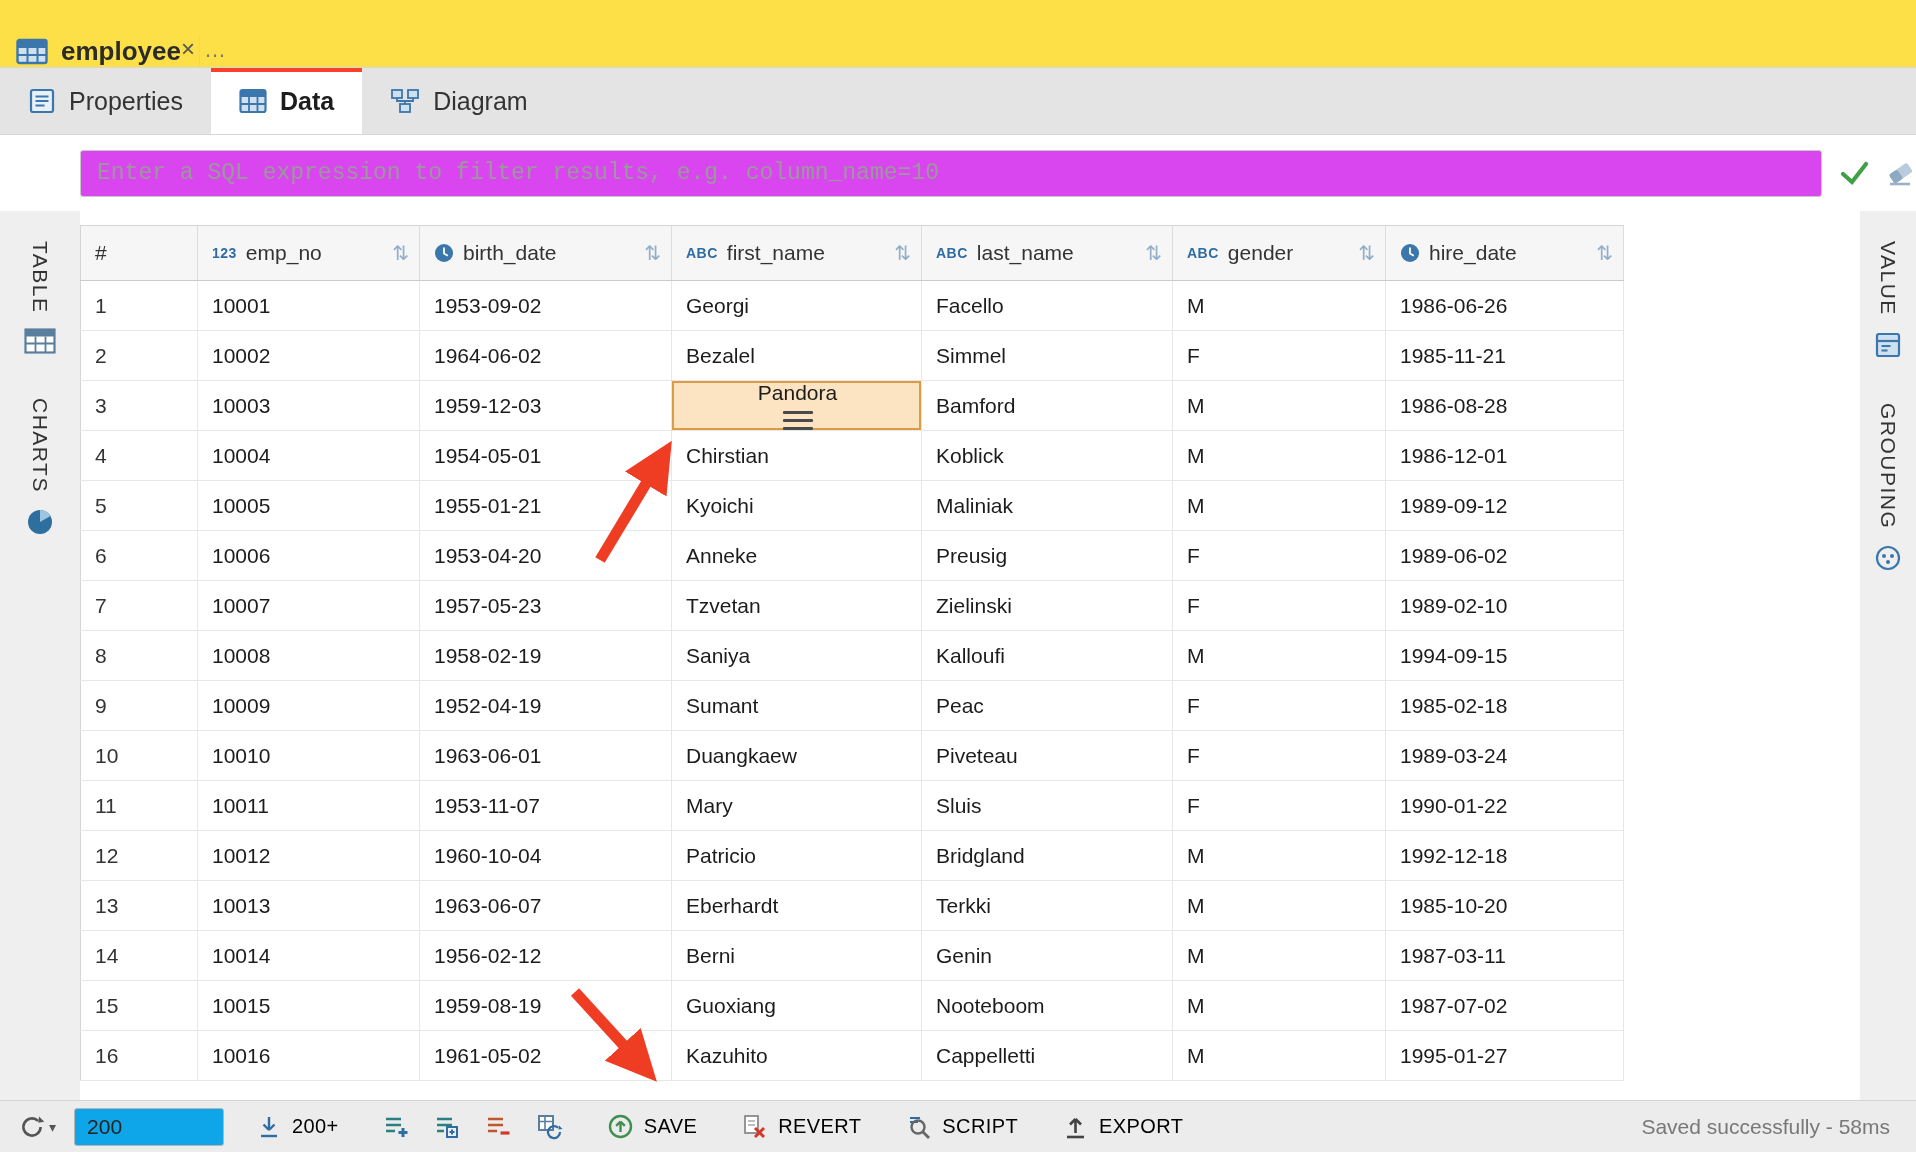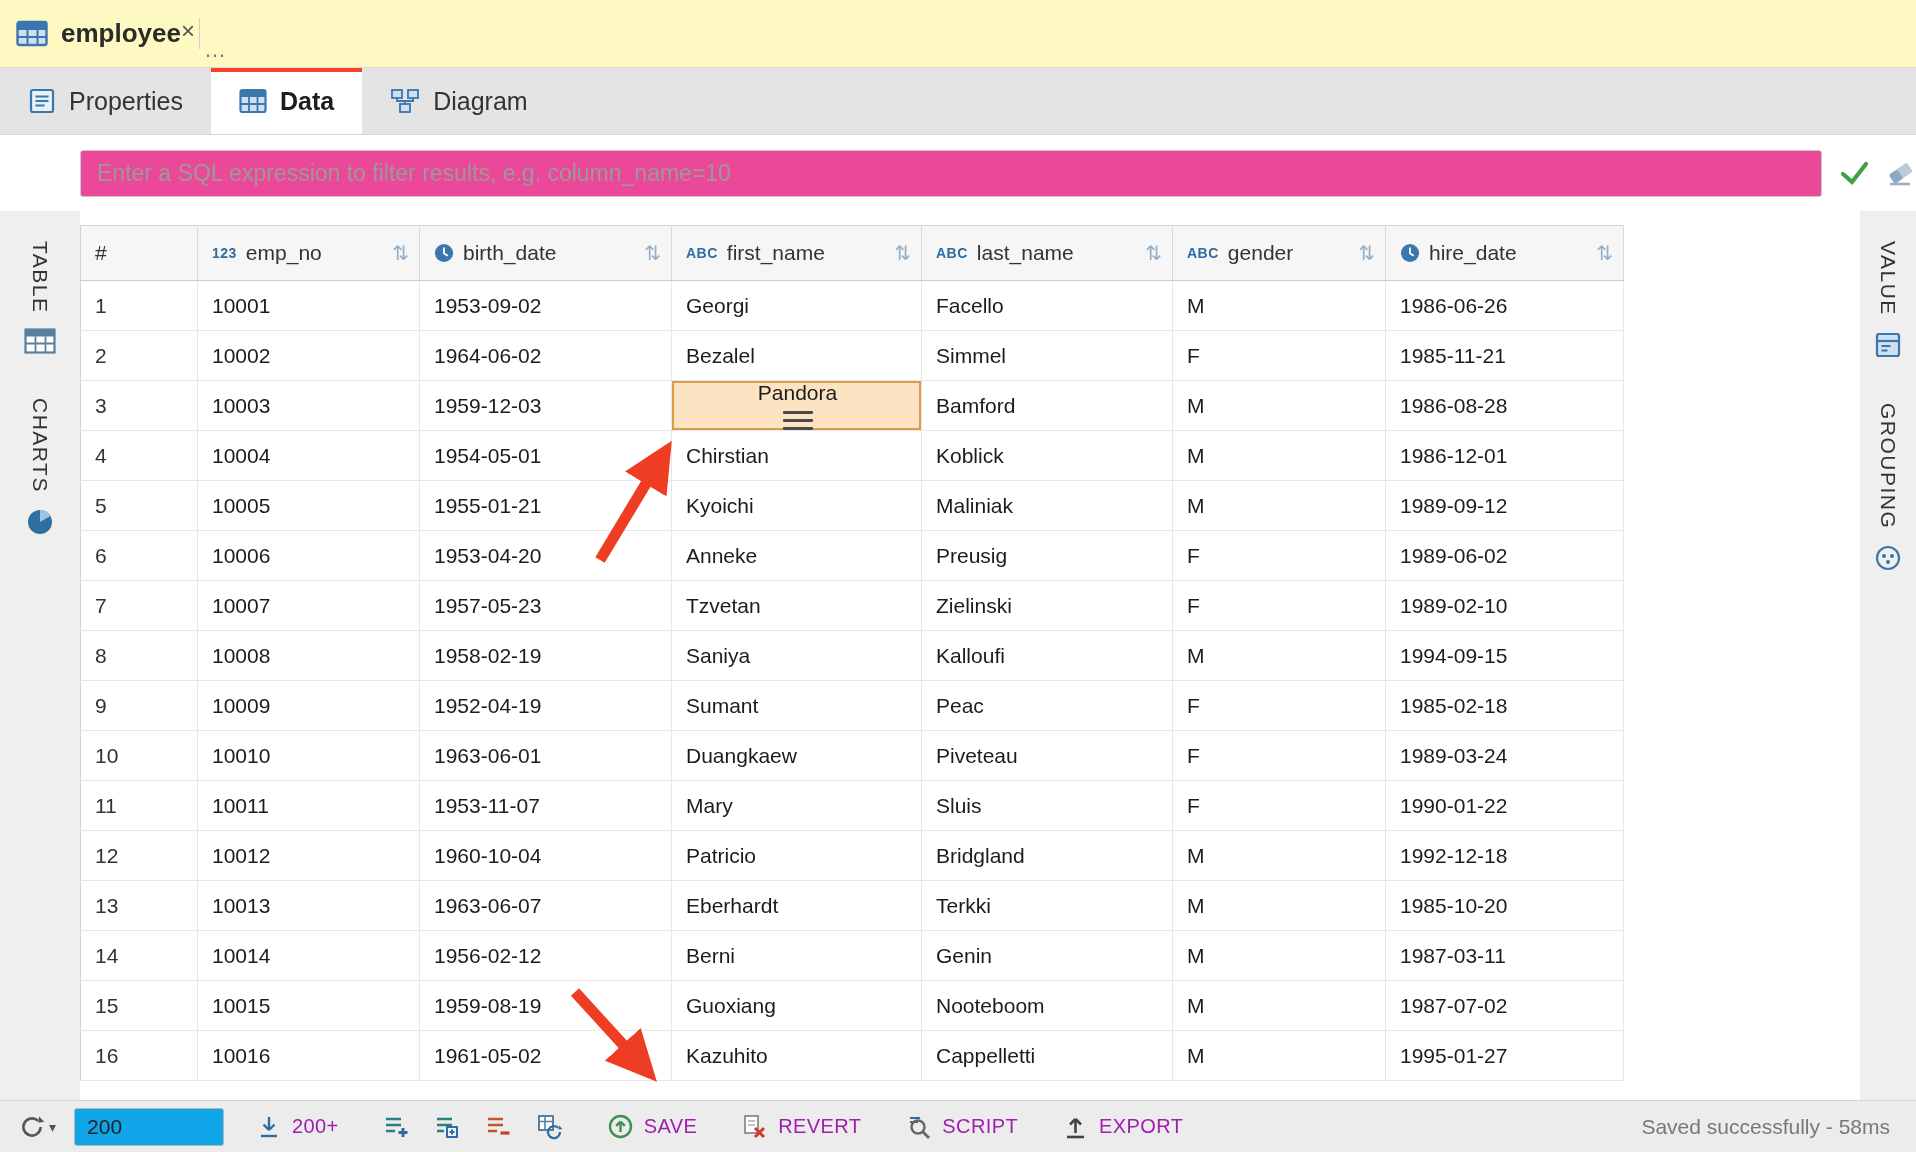--- a/index.html
+++ b/index.html
@@ -3,35 +3,35 @@
 <meta charset="utf-8">
 <style>
   * { margin:0; padding:0; box-sizing:border-box; }
   html,body { width:1916px; height:1152px; }
   body {
     font-family:"Liberation Sans", sans-serif;
     background:#ffffff; color:#222; overflow:hidden; position:relative;
   }
 
   
-  .strip1 { height:68px; background:#fef9c3; display:flex; align-items:center; border-bottom:1px solid #d8d8d8; }
+  .strip1 { height:68px; background:#fde047; display:flex; align-items:flex-end; border-bottom:1px solid #d8d8d8; }
   .entity-tab { width:200px; display:flex; align-items:center; gap:13px; padding:0 16px; position:relative; border-right:1px solid #d0d0d0; cursor:pointer; }
   .entity-tab-label { font-size:26px; font-weight:bold; color:#2b2b2b; }
   .tab-close { position:absolute; top:1px; right:4px; font-size:24px; color:#555; line-height:1; cursor:pointer; }
   .tab-overflow { align-self:flex-end; font-size:22px; color:#777; padding:0 8px 6px 4px; line-height:1; cursor:pointer; }
 
   
   .strip2 { height:67px; background:#e4e4e4; display:flex; border-bottom:1px solid #d6d6d6; }
   .vtab { display:flex; align-items:center; gap:13px; padding:0 28px; font-size:25px; color:#333; position:relative; cursor:pointer; }
   .vtab.active { background:#ffffff; font-weight:bold; color:#1d1d1d; }
   .vtab.active::before { content:""; position:absolute; top:0; left:0; right:0; height:4px; background:#f9402a; }
 
   
   .filter-row { height:76px; background:#ffffff; display:flex; align-items:center; padding-left:80px; }
-  .filter-input { width:1905px; height:47px; border:1px solid #c9c9c9; border-radius:3px; font-size:23px; padding:0 16px; color:#333; font-family:Liberation Sans, sans-serif; outline:none; background:#ec4899; }
+  .filter-input { width:1905px; height:47px; border:1px solid #c9c9c9; border-radius:3px; font-size:23px; padding:0 16px; color:#333; font-family:Liberation Mono, monospace; outline:none; background:#d946ef; }
   .filter-input::placeholder { color:#9a9a9a; }
   .filter-apply { margin-left:16px; cursor:pointer; display:flex; }
   .filter-clear { margin-left:14px; cursor:pointer; display:flex; }
 
   
   .main { display:flex; height:889px; }
   .left-rail { width:80px; background:#efefef; display:flex; flex-direction:column; align-items:center; padding-top:30px; gap:44px; }
   .right-rail { width:56px; background:#efefef; display:flex; flex-direction:column; align-items:center; padding-top:30px; gap:44px; }
   .rail-item { display:flex; flex-direction:column; align-items:center; gap:15px; cursor:pointer; }
   .rail-label { writing-mode:vertical-rl; font-size:21px; color:#333; letter-spacing:1.5px; }
@@ -53,21 +53,21 @@
   .cellwrap { display:flex; align-items:center; height:100%; padding:0 12px 0 14px;flex-direction:column; }
   .selval { flex:1; }
   .burger { display:inline-flex; flex-direction:column; gap:5px; width:30px; cursor:pointer; }
   .burger i { display:block; height:3px; background:#4a4a4a; border-radius:1px; }
 
   
   .statusbar { height:52px; background:#ececec; border-top:1px solid #d4d4d4; display:flex; align-items:center; padding:0 26px 0 18px; }
   .sb-ico { display:flex; align-items:center; cursor:pointer; }
   .sb-caret { font-size:14px; color:#555; margin-left:3px; cursor:pointer; }
   .rowlimit { width:150px; height:38px; border:1px solid #b5b5b5; border-radius:3px; font-size:21px; padding:0 12px; color:#222; background:#0ea5e9; margin-left:18px; font-family:"Liberation Sans",sans-serif; outline:none; }
-  .sb-btn { display:flex; align-items:center; gap:10px; font-size:20px; color:#a21caf; letter-spacing:0.4px; cursor:pointer; white-space:nowrap; }
+  .sb-btn { display:flex; align-items:center; gap:10px; font-size:20px; color:#000000; letter-spacing:0.4px; cursor:pointer; white-space:nowrap; }
   .m32{margin-left:32px} .m24{margin-left:24px} .m44{margin-left:44px}
   .status-msg { margin-left:auto; color:#787878; font-size:21px; }
 
   
   .arrows { position:absolute; left:0; top:0; z-index:50; pointer-events:none; }
 </style>
 </head>
 <body>
 
 <div class="app">

